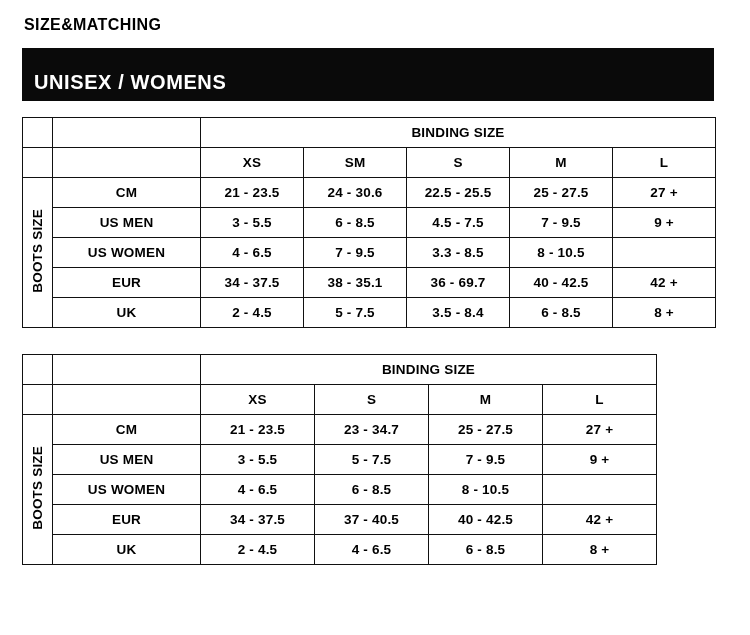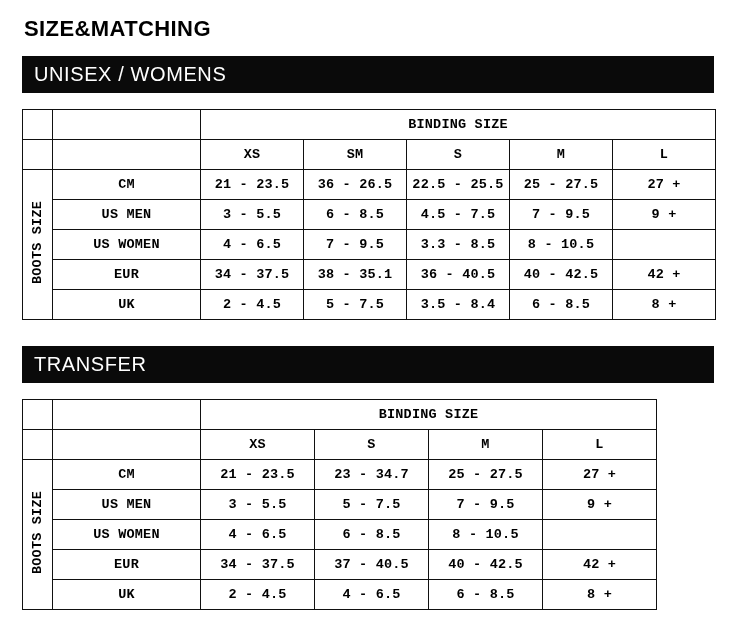--- a/index.html
+++ b/index.html
@@ -15,41 +15,40 @@
     overflow: hidden;
   }
   .page {
     position: relative;
     width: 750px;
     height: 635px;
     box-sizing: border-box;
     padding: 16px 22px 0 22px;
   }
   .page-title {
-    font-size: 22px;
+    font-size: 16px;
     font-weight: bold;
     letter-spacing: 0.4px;
     margin: 0 0 14px 2px;
   }
   .section {
     margin-bottom: 10px;
   }
   .section-banner {
     background: #0a0a0a;
     color: #ffffff;
     font-size: 20px;
-    font-weight: normal;
+    font-weight: bold;
     letter-spacing: 0.6px;
-    padding: 7px 0 7px 12px;
+    padding: 23px 0 7px 12px;
     width: 692px;
     box-sizing: border-box;
   }
   .table-wrap {
     margin-top: 16px;
-    font-family: Liberation Mono, monospace;
   }
   table.size-table {
     border-collapse: collapse;
     table-layout: fixed;
   }
   table.size-table td,
   table.size-table th {
     border: 1.5px solid #111111;
     text-align: center;
     vertical-align: middle;
@@ -136,21 +135,21 @@
             <td class="colhead">XS</td>
             <td class="colhead">SM</td>
             <td class="colhead">S</td>
             <td class="colhead">M</td>
             <td class="colhead">L</td>
           </tr>
           <tr>
             <td class="rot-label" rowspan="5"><span class="rot-inner">BOOTS SIZE</span></td>
             <td class="rowlabel">CM</td>
             <td>21 - 23.5</td>
-            <td>36 - 26.5</td>
+            <td>24 - 30.6</td>
             <td>22.5 - 25.5</td>
             <td>25 - 27.5</td>
             <td>27 +</td>
           </tr>
           <tr>
             <td class="rowlabel">US MEN</td>
             <td>3 - 5.5</td>
             <td>6 - 8.5</td>
             <td>4.5 - 7.5</td>
             <td>7 - 9.5</td>
@@ -161,39 +160,38 @@
             <td>4 - 6.5</td>
             <td>7 - 9.5</td>
             <td>3.3 - 8.5</td>
             <td>8 - 10.5</td>
             <td></td>
           </tr>
           <tr>
             <td class="rowlabel">EUR</td>
             <td>34 - 37.5</td>
             <td>38 - 35.1</td>
-            <td>36 - 40.5</td>
+            <td>36 - 69.7</td>
             <td>40 - 42.5</td>
             <td>42 +</td>
           </tr>
           <tr>
             <td class="rowlabel">UK</td>
             <td>2 - 4.5</td>
             <td>5 - 7.5</td>
             <td>3.5 - 8.4</td>
             <td>6 - 8.5</td>
             <td>8 +</td>
           </tr>
         </tbody>
       </table>
     </div>
   </div>
 
   <div class="section sp-2">
-    <div class="section-banner">TRANSFER</div>
 
     <div class="table-wrap">
       <table class="size-table t2">
         <colgroup>
           <col class="c-rot">
             <col class="c-label">
           <col class="c-val">
             <col class="c-val">
             <col class="c-val">
             <col class="c-val">

